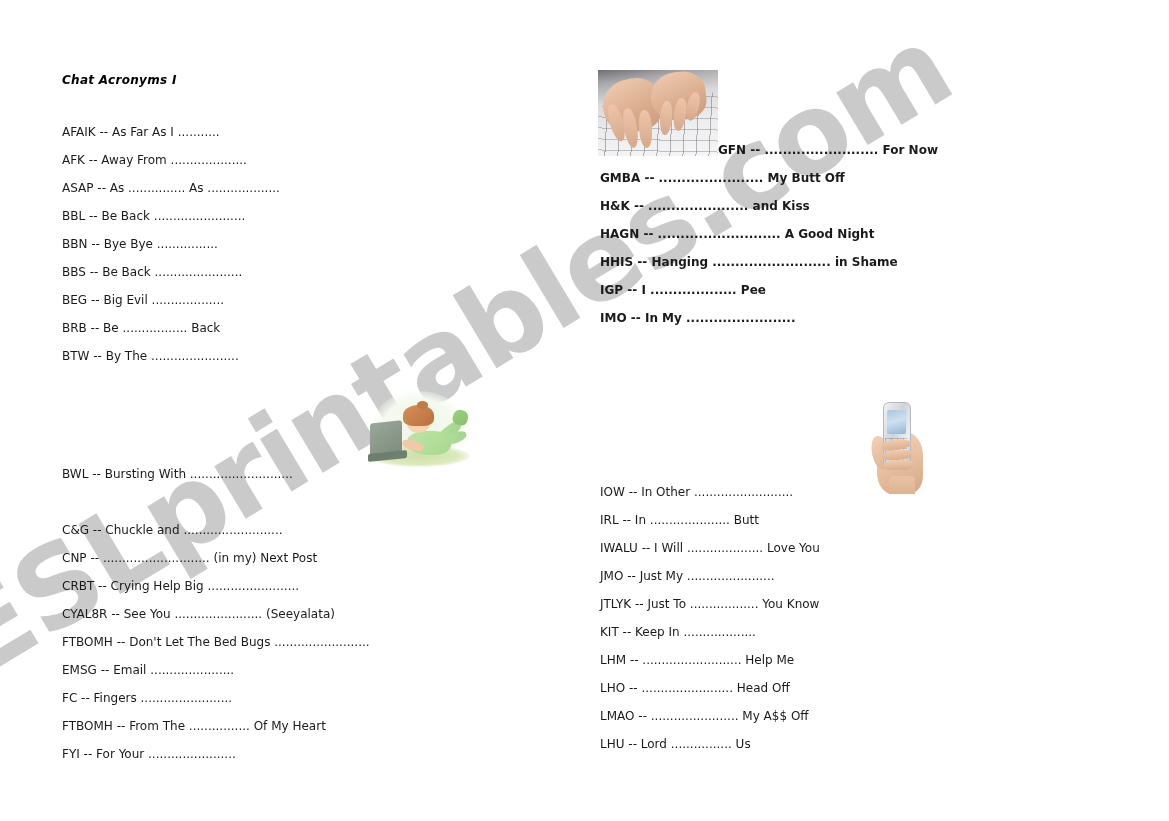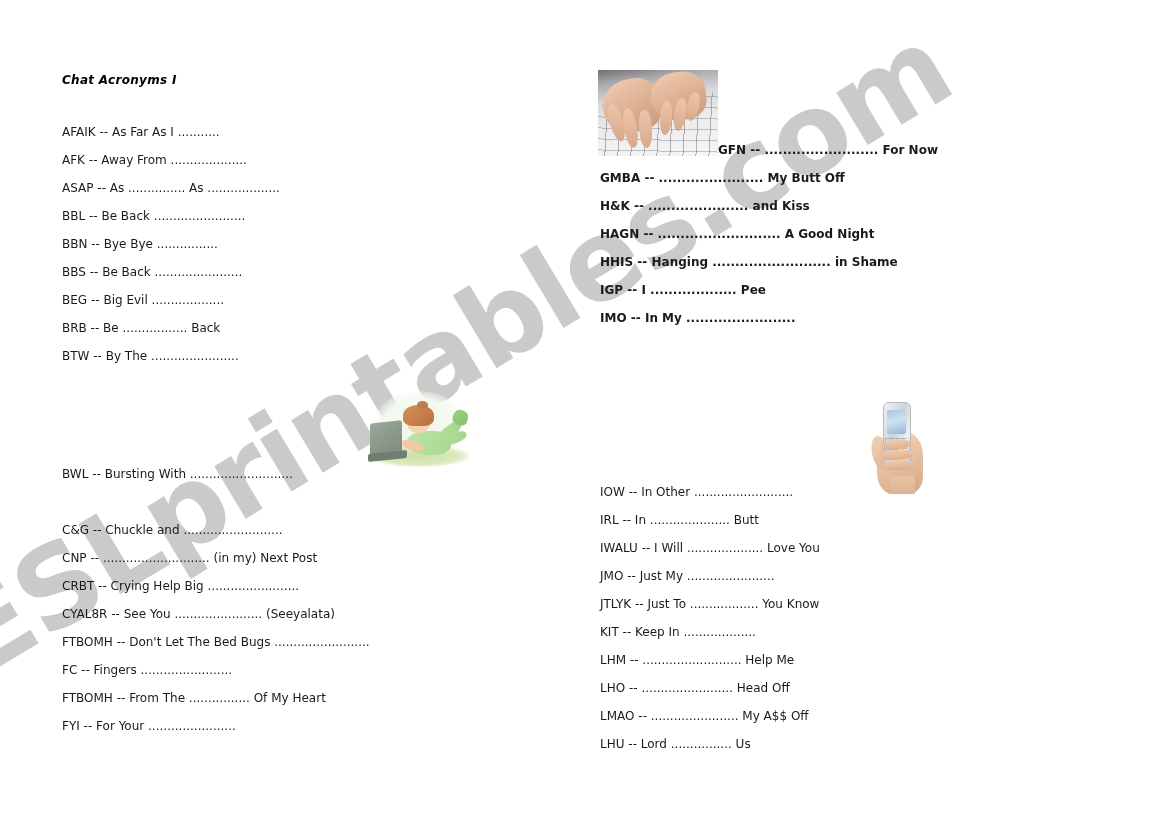--- a/index.html
+++ b/index.html
@@ -345,20 +345,21 @@
       <div class="entry">BTW -- By The .......................</div>
     </div>
   <div id="col-left-bot" class="column">
       <div class="entry">BWL -- Bursting With ...........................</div>
       <div class="spacer"></div>
       <div class="entry">C&amp;G -- Chuckle and ..........................</div>
       <div class="entry">CNP -- ............................ (in my) Next Post</div>
       <div class="entry">CRBT -- Crying Help Big ........................</div>
       <div class="entry">CYAL8R -- See You ....................... (Seeyalata)</div>
       <div class="entry">FTBOMH -- Don't Let The Bed Bugs .........................</div>
+      <div class="entry">EMSG -- Email ......................</div>
       <div class="entry">FC -- Fingers ........................</div>
       <div class="entry">FTBOMH -- From The ................ Of My Heart</div>
       <div class="entry">FYI -- For Your .......................</div>
     </div>
   <div id="col-right-top" class="column">
       <div class="entry indent-gfn">GFN -- ......................... For Now</div>
       <div class="entry">GMBA -- ....................... My Butt Off</div>
       <div class="entry">H&amp;K -- ...................... and Kiss</div>
       <div class="entry">HAGN -- ........................... A Good Night</div>
       <div class="entry">HHIS -- Hanging .......................... in Shame</div>

